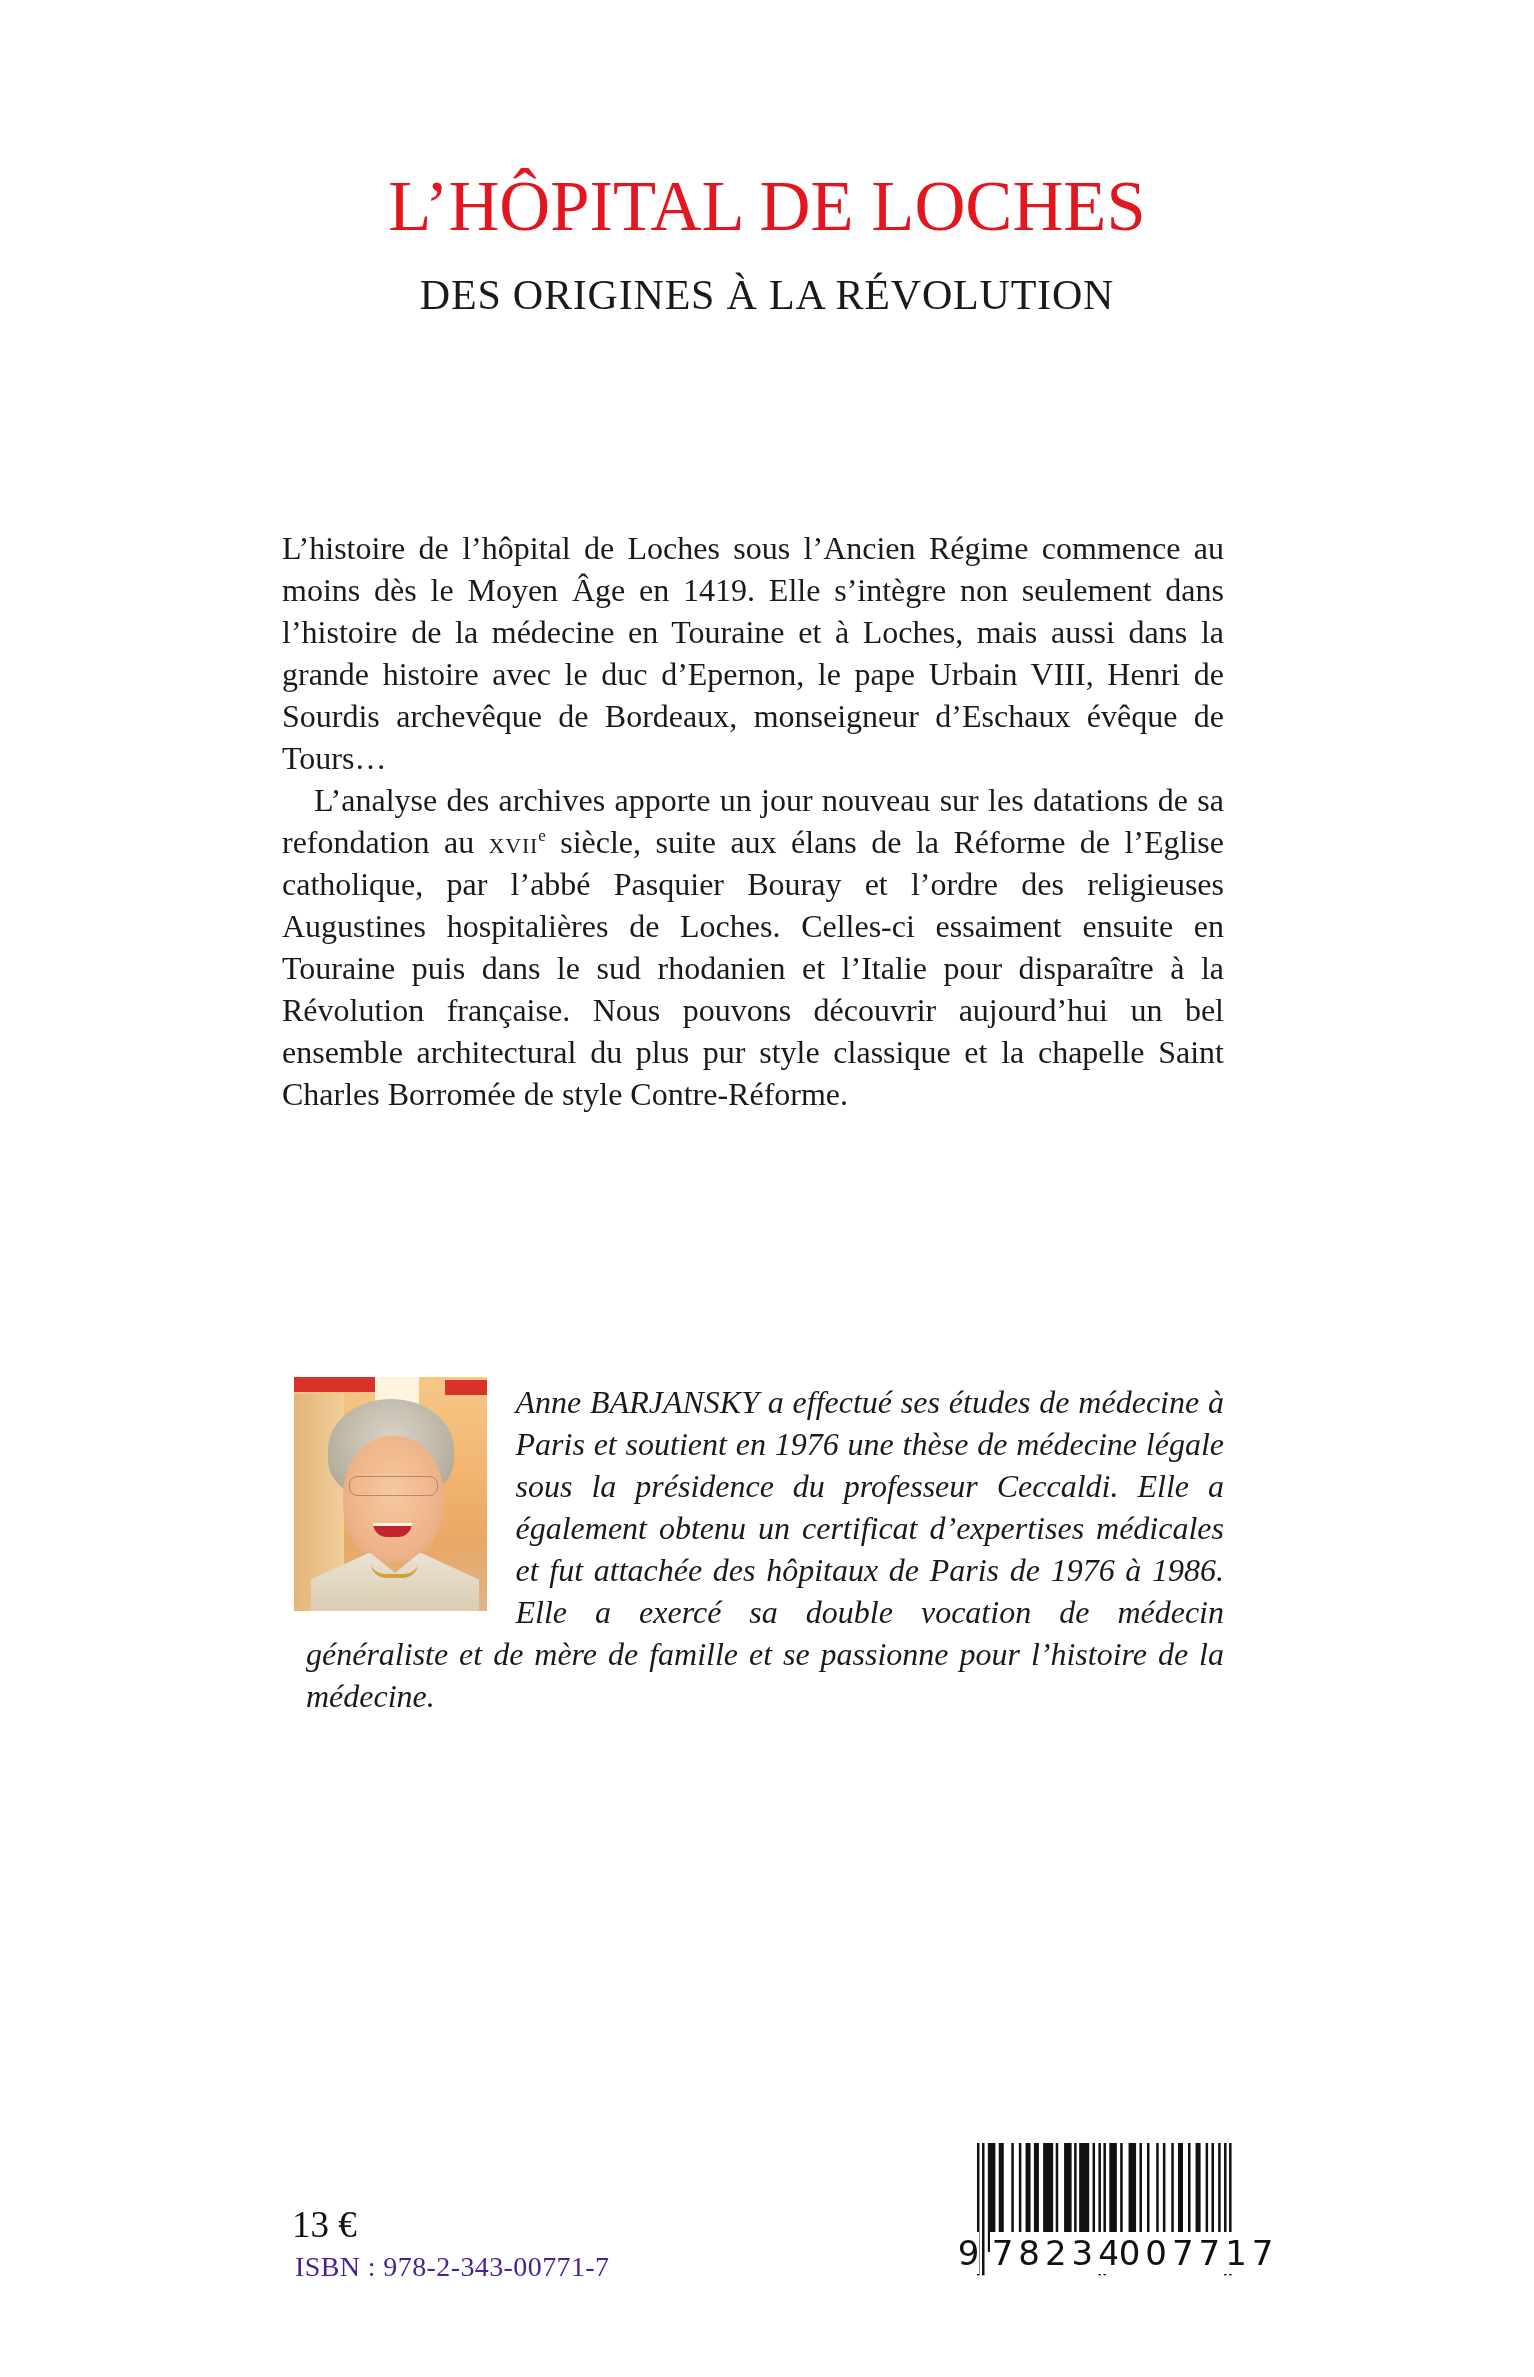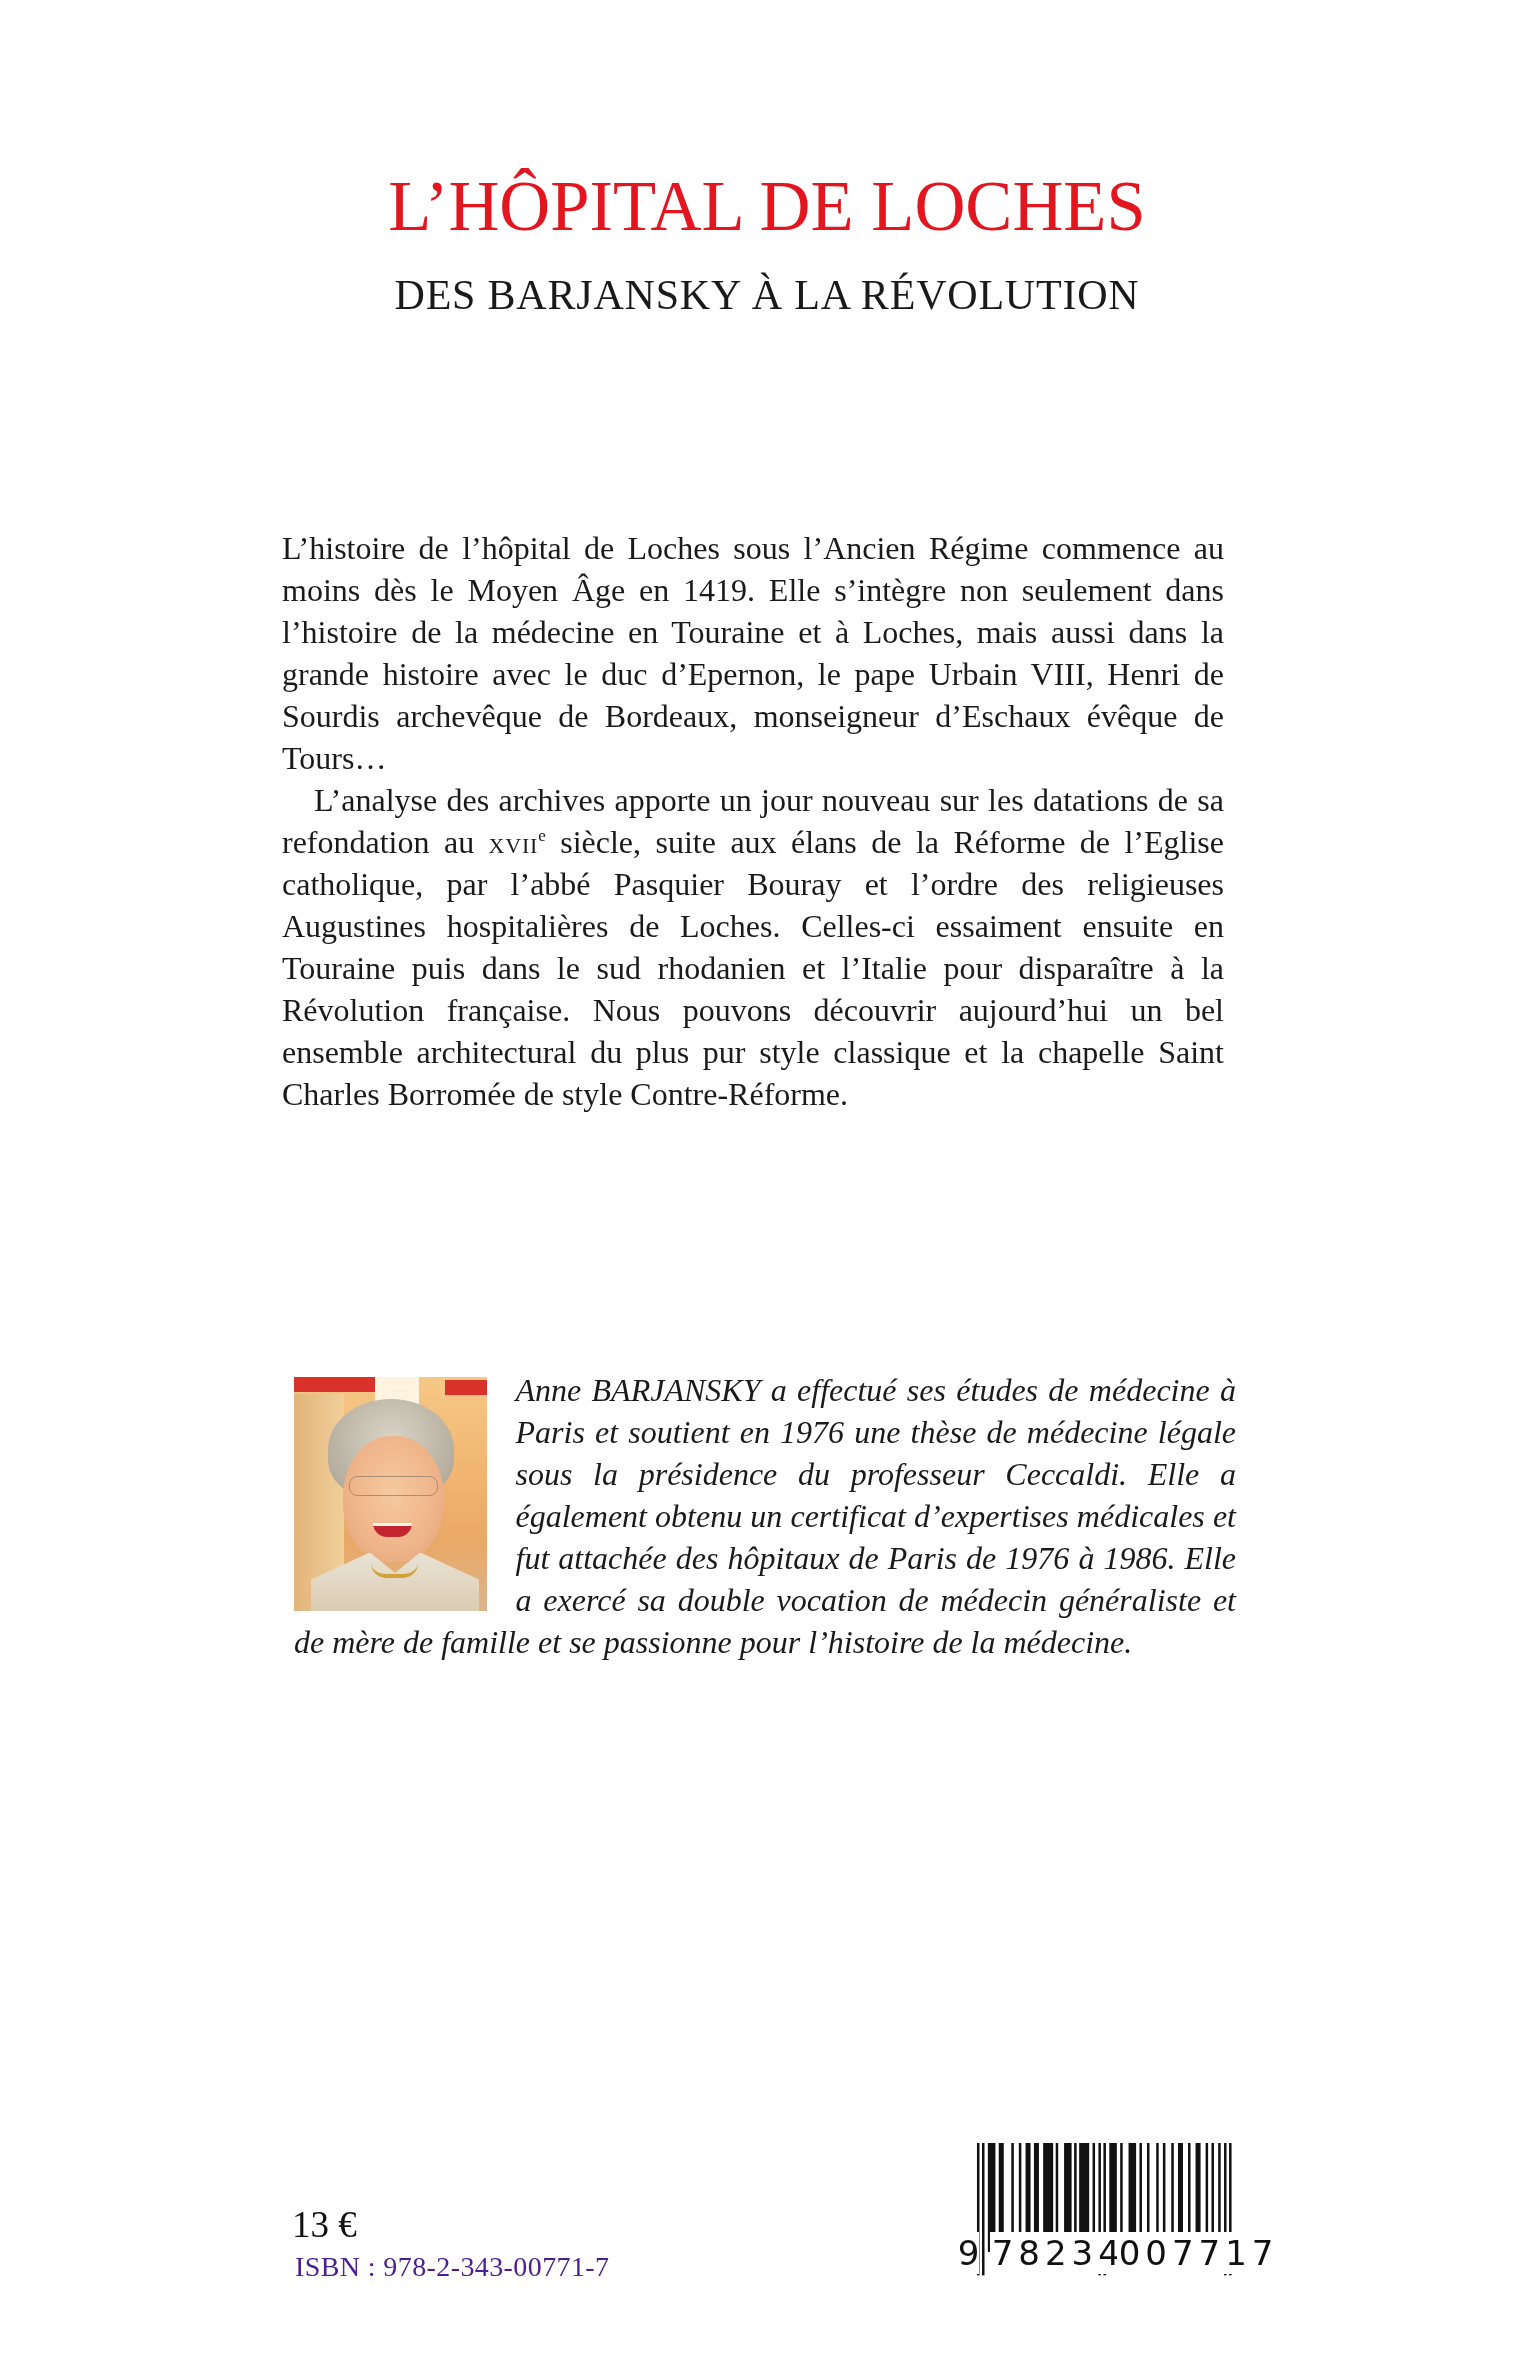--- a/index.html
+++ b/index.html
@@ -73,21 +73,21 @@
       position: absolute;
       left: 294px;
       top: 1369px;
       width: 942px;
       font-size: 32px;
       line-height: 42px;
       font-style: italic;
       text-align: justify;
       color: #1a1a1a;
     }
-    .bio p { margin: 0; }
+    .bio p { margin: 12px; }
     .photo {
       float: left;
       width: 193px;
       height: 234px;
       margin: 7.6px 28.5px 6.7px 0;
       position: relative;
       overflow: hidden;
       background: linear-gradient(180deg, #f6c886 0%, #f2b572 40%, #e9a866 70%, #dcb58c 100%);
     }
     .photo .bg-left {
@@ -181,21 +181,21 @@
     .bd-first { left: 1.7px; }
     .bd-left { left: 34px; letter-spacing: 5px; padding: 0 1.7px; }
     .bd-right { left: 161px; letter-spacing: 5px; padding: 0 1.7px; }
   </style>
 </head>
 <body>
 
 <div class="cover">
 
   <div class="title">L’HÔPITAL DE LOCHES</div>
-  <div class="subtitle">DES BARJANSKY À LA RÉVOLUTION</div>
+  <div class="subtitle">DES ORIGINES À LA RÉVOLUTION</div>
 
   <div class="blurb">
     <p>L’histoire de l’hôpital de Loches sous l’Ancien Régime commence au moins dès le Moyen Âge en 1419. Elle s’intègre non seulement dans l’histoire de la médecine en Touraine et à Loches, mais aussi dans la grande histoire avec le duc d’Epernon, le pape Urbain VIII, Henri de Sourdis archevêque de Bordeaux, monseigneur d’Eschaux évêque de Tours…</p>
     <p class="indent"><span>L’analyse des archives apporte un jour nouveau sur les datations de sa refondation au </span><span class="smallcaps">XVII</span><span class="sup">e</span><span> siècle, suite aux élans de la Réforme de l’Eglise catholique, par l’abbé Pasquier Bouray et l’ordre des religieuses Augustines hospitalières de Loches. Celles-ci essaiment ensuite en Touraine puis dans le sud rhodanien et l’Italie pour disparaître à la Révolution française. Nous pouvons découvrir aujourd’hui un bel ensemble architectural du plus pur style classique et la chapelle Saint Charles Borromée de style Contre-Réforme.</span></p>
   </div>
 
   <div class="bio">
     <div class="photo" role="img" aria-label="Portrait of Anne Barjansky">
       <div class="bg-left"></div>
       <div class="light"></div>

